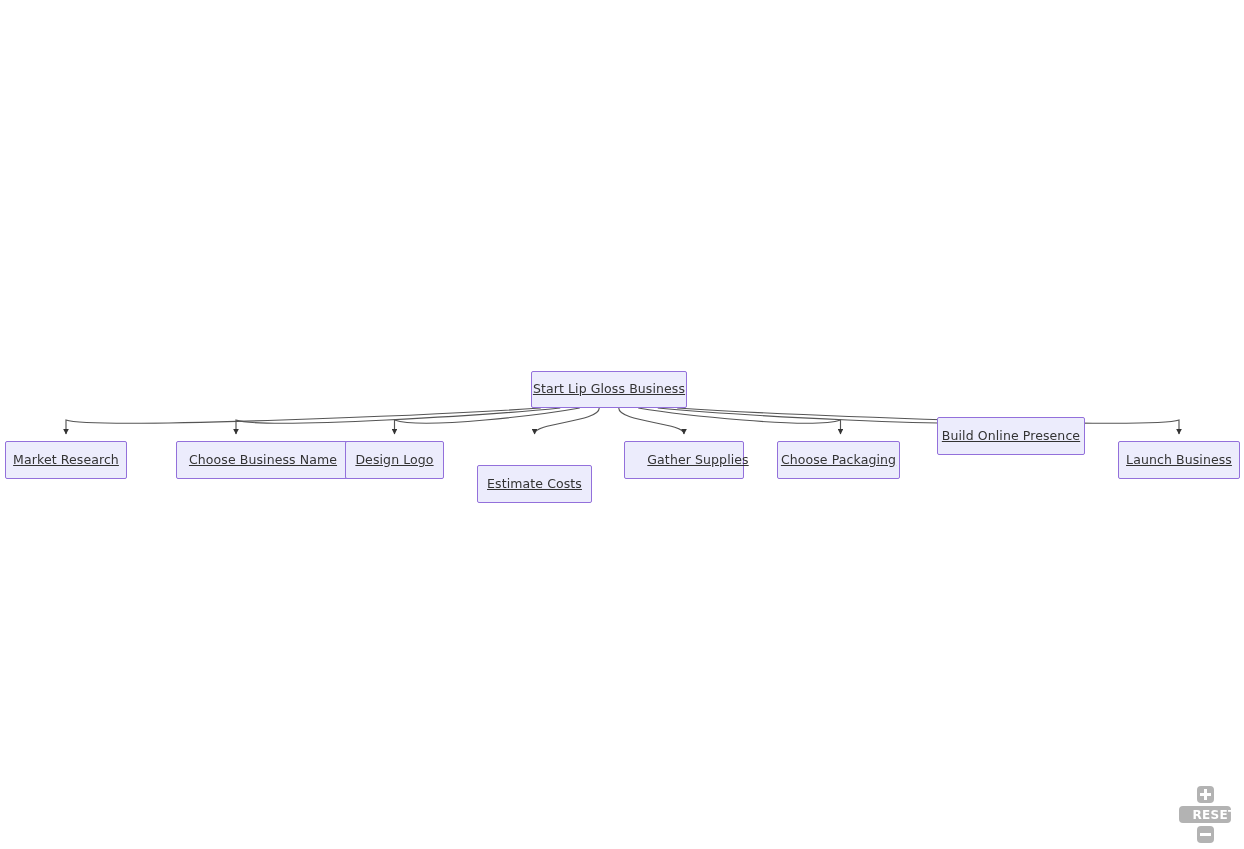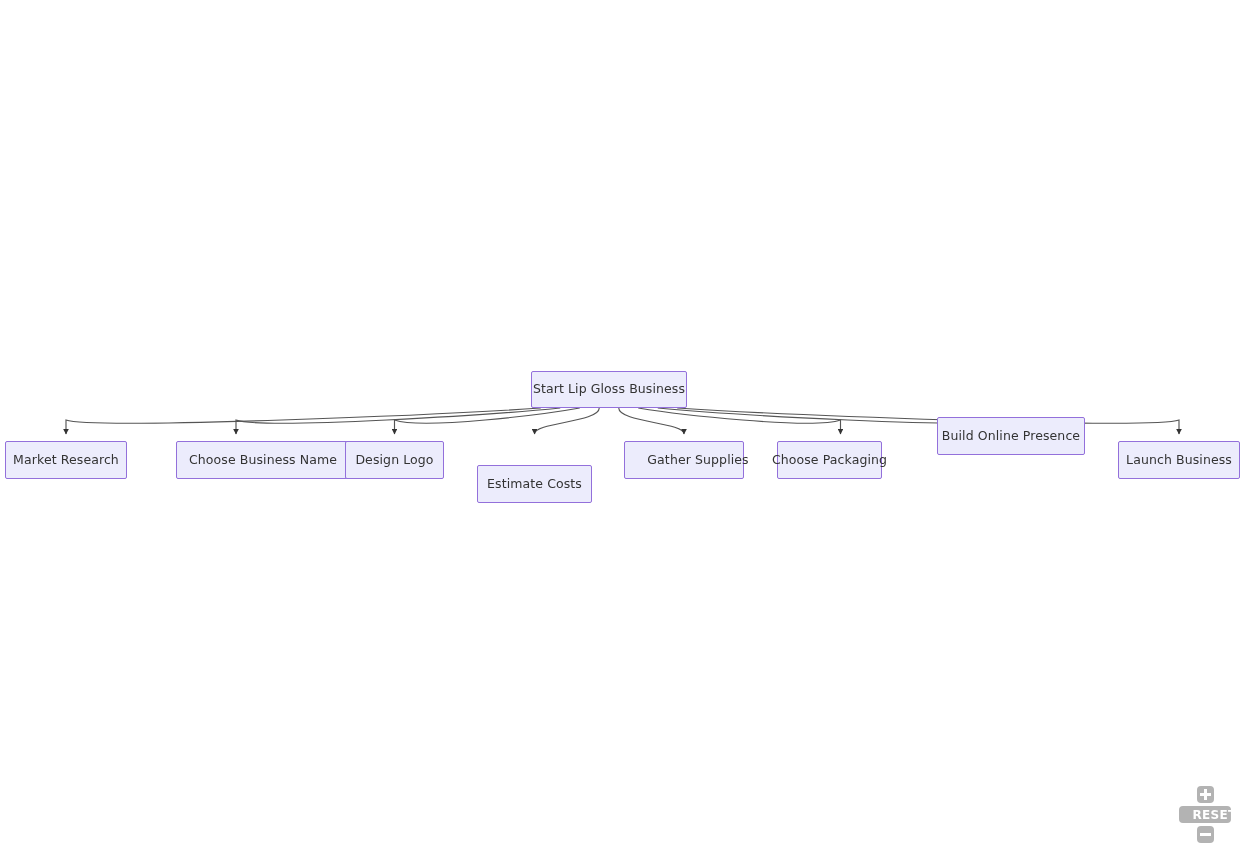--- a/index.html
+++ b/index.html
@@ -41,20 +41,21 @@
     color: #333333;
     font-size: 12.5px;
     font-family: "DejaVu Sans", sans-serif;
     line-height: 1;
     white-space: nowrap;
     letter-spacing: 0.1px;
   }
   .flow-node .node-label {
     display: block;
     padding: 0 4px;
+    text-decoration: underline;
   }
   
   #zoom-controls {
     position: absolute;
     right: 8px;
     bottom: 6px;
     width: 62px;
     display: flex;
     flex-direction: column;
     align-items: center;
@@ -142,21 +143,21 @@
       </div>
       <div class="flow-node" style="left: 345px; top: 441px; width: 99px; height: 38px;">
         <span class="node-label">Design Logo</span>
       </div>
       <div class="flow-node" style="left: 477px; top: 441px; width: 115px; height: 38px; margin-top: 24px;">
         <span class="node-label">Estimate Costs</span>
       </div>
       <div class="flow-node" style="left: 624px; top: 441px; width: 120px; height: 38px; padding-left: 28px;">
         <span class="node-label">Gather Supplies</span>
       </div>
-      <div class="flow-node" style="left: 777px; top: 441px; width: 105px; height: 38px;">
+      <div class="flow-node" style="left: 777px; top: 441px; width: 123px; height: 38px;">
         <span class="node-label">Choose Packaging</span>
       </div>
       <div class="flow-node" style="left: 937px; top: 417px; width: 148px; height: 38px;">
         <span class="node-label">Build Online Presence</span>
       </div>
       <div class="flow-node" style="left: 1118px; top: 441px; width: 122px; height: 38px;">
         <span class="node-label">Launch Business</span>
       </div>
     </div>
 </div>

